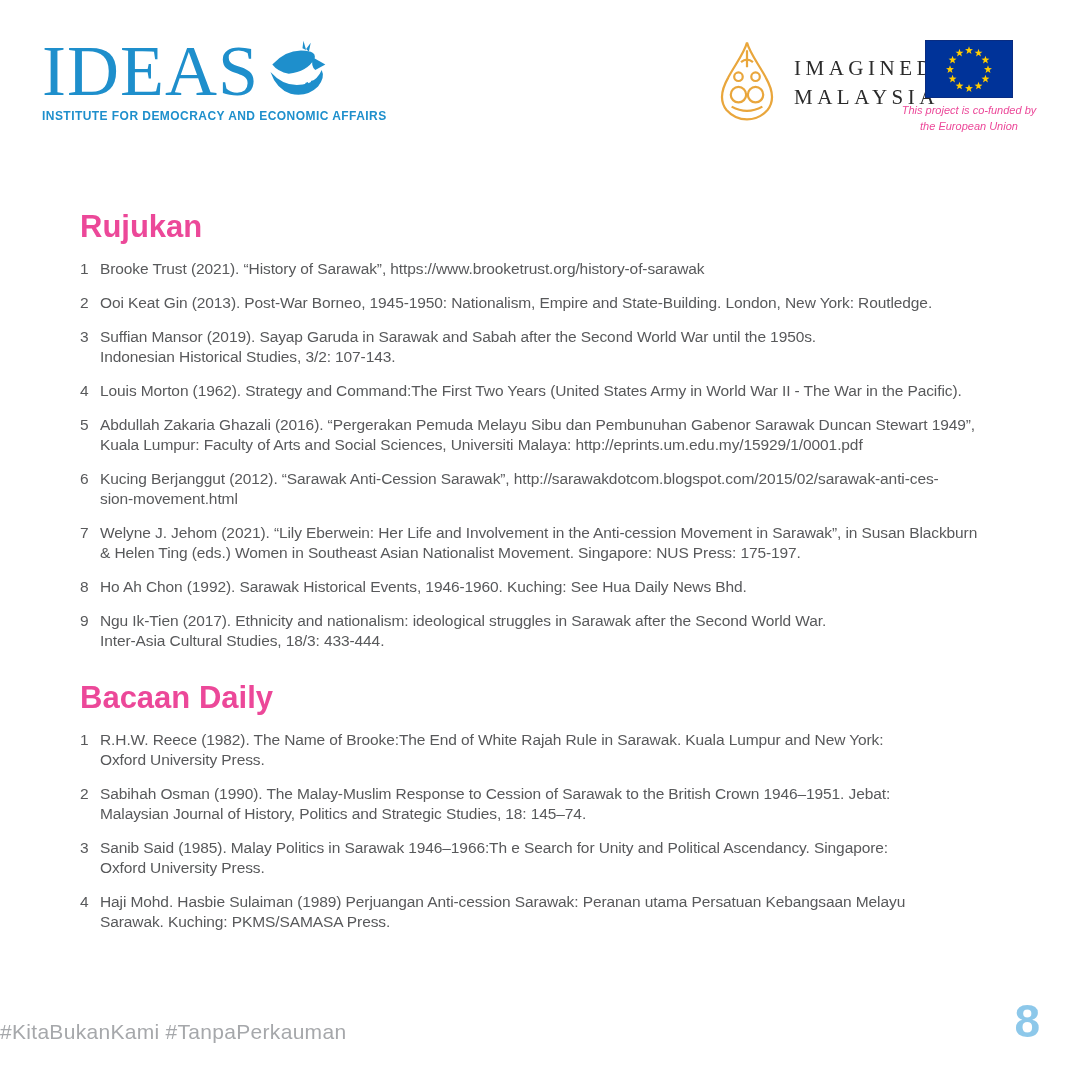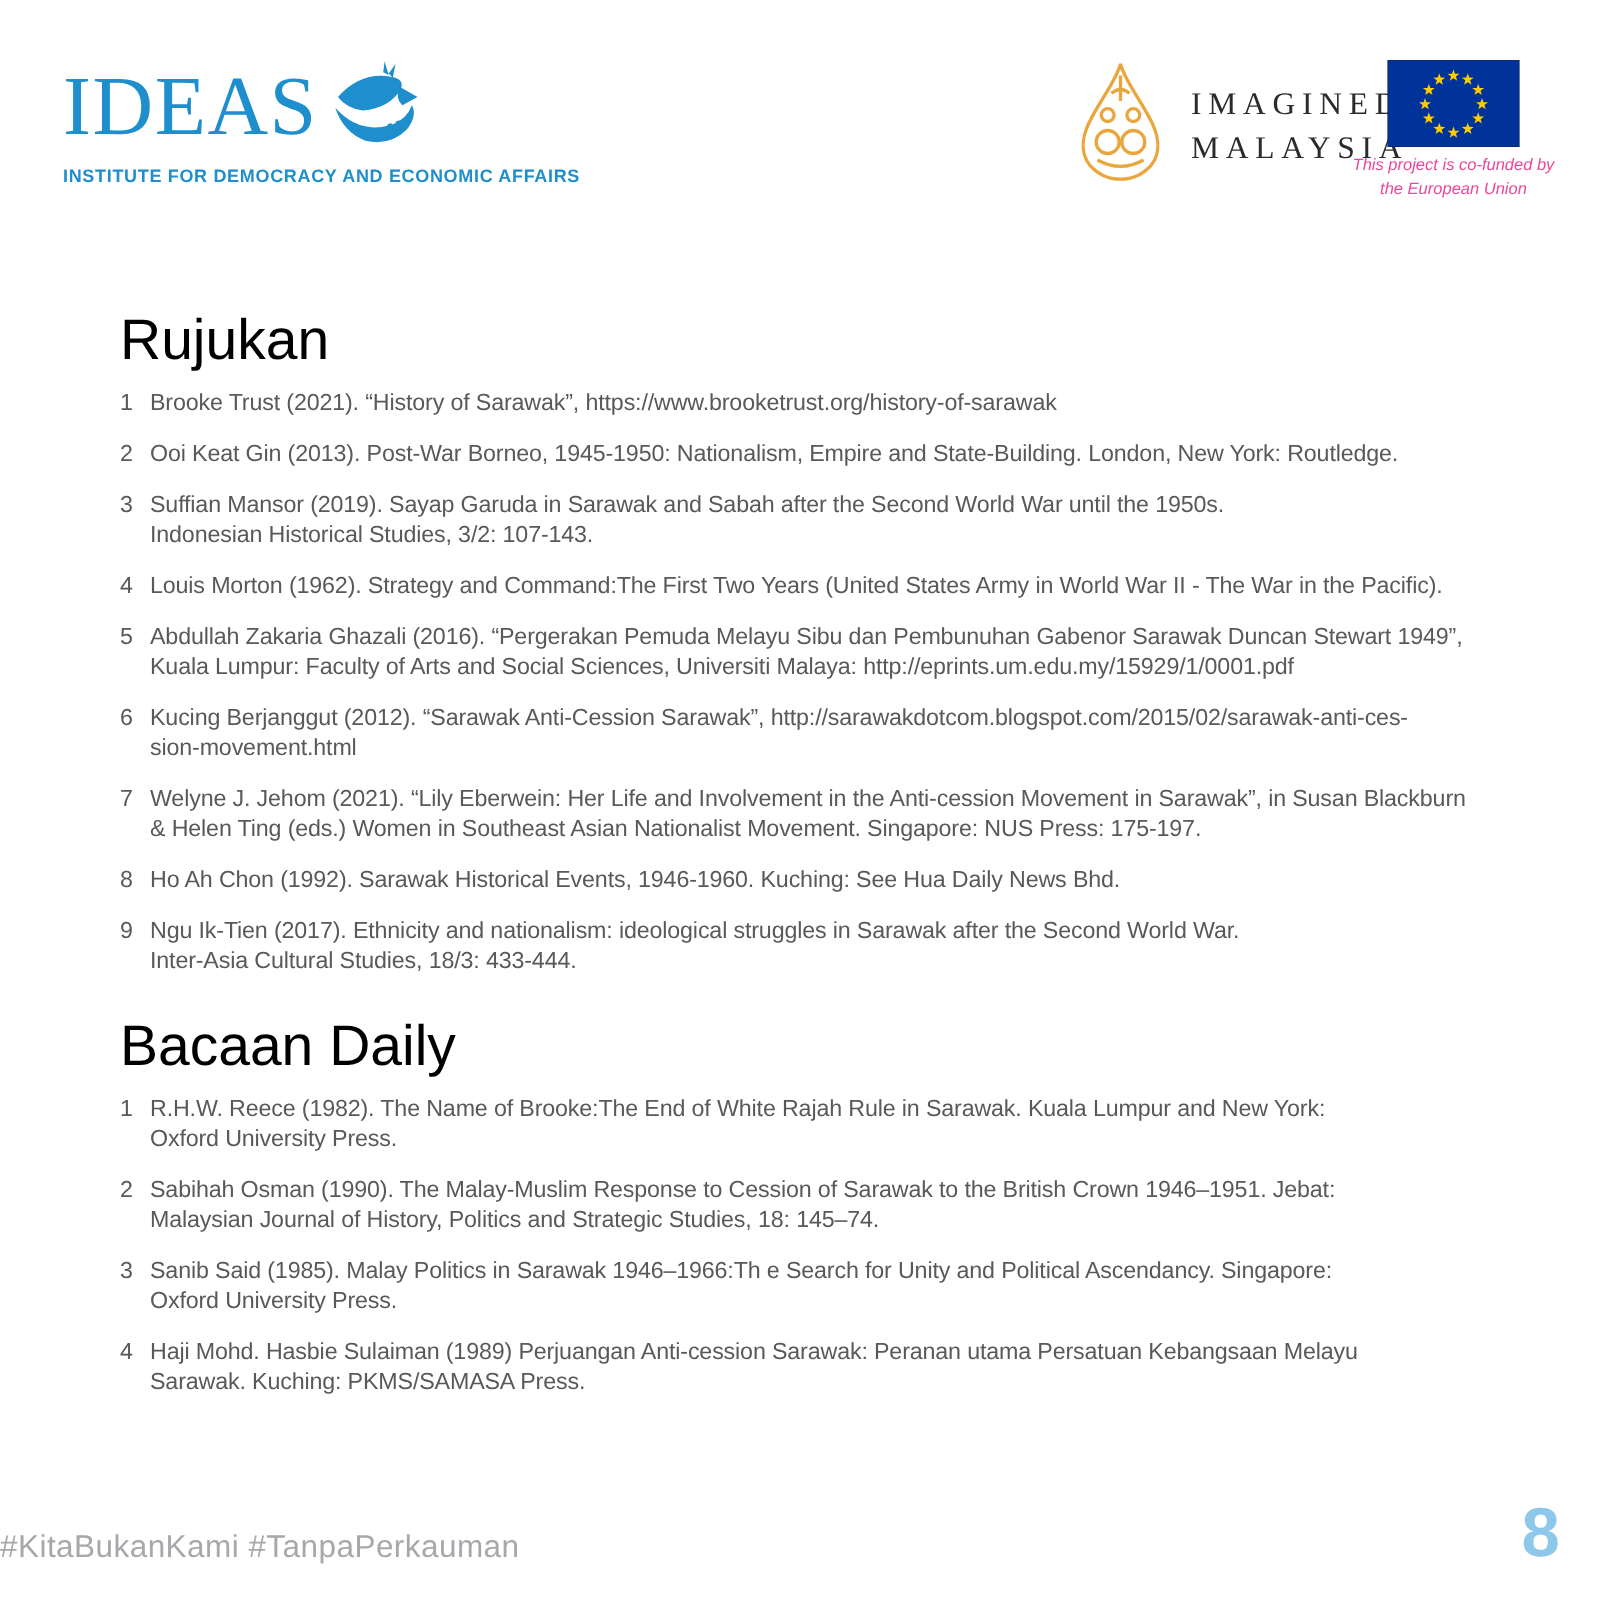--- a/index.html
+++ b/index.html
@@ -6,21 +6,21 @@
   .page {
     position:relative; width:1080px; height:1080px; margin:0 auto;
     background:#ffffff; overflow:hidden;
     font-family:"Liberation Sans", sans-serif;
   }
 
   
   .ideas-block { position:absolute; left:42px; top:42px; }
   .ideas-row { display:flex; align-items:flex-start; }
   .ideas-wordmark {
-    font-family:"Liberation Serif", serif; font-size:56px; line-height:58px;
+    font-family:"Liberation Serif", serif; font-size:72px; line-height:58px;
     color:#1E8FCC; letter-spacing:1px;
   }
   .ideas-bird { margin-left:6px; margin-top:-2px; }
   .ideas-tagline {
     margin-top:3px; font-size:12px; font-weight:bold; color:#1E8FCC;
     letter-spacing:0.45px; white-space:nowrap;
   }
 
   .imagined-block { position:absolute; left:716px; top:40px; display:flex; align-items:center; }
   .imagined-text {
@@ -28,21 +28,21 @@
     letter-spacing:4.5px; color:#2b2b2b; line-height:29px; white-space:nowrap;
   }
 
   .eu-block { position:absolute; left:886px; top:40px; width:166px; text-align:center; }
   .eu-flag { display:block; margin:0 auto; }
   .eu-caption { margin-top:4px; font-size:11px; color:#ec4899; line-height:16px;font-style:italic; }
 
   
   .content { position:absolute; left:80px; top:210px; width:940px; }
   .section-title {
-    margin:0 0 15px 0; font-size:38px; font-weight:normal; color:#000000;
+    margin:0 0 15px 0; font-size:31px; font-weight:bold; color:#ec4899;
     letter-spacing:0; line-height:34px;
   }
   .section-title.second { margin-top:30px; }
   .ref-item { display:flex; margin-bottom:14px; }
   .ref-num {
     flex:none; width:20px; font-size:15.5px; color:#58595B; line-height:20px;
   }
   .ref-lines { font-size:15.5px; color:#58595B; line-height:20px; letter-spacing:-0.1px; }
   .ref-line { white-space:nowrap; }
 

